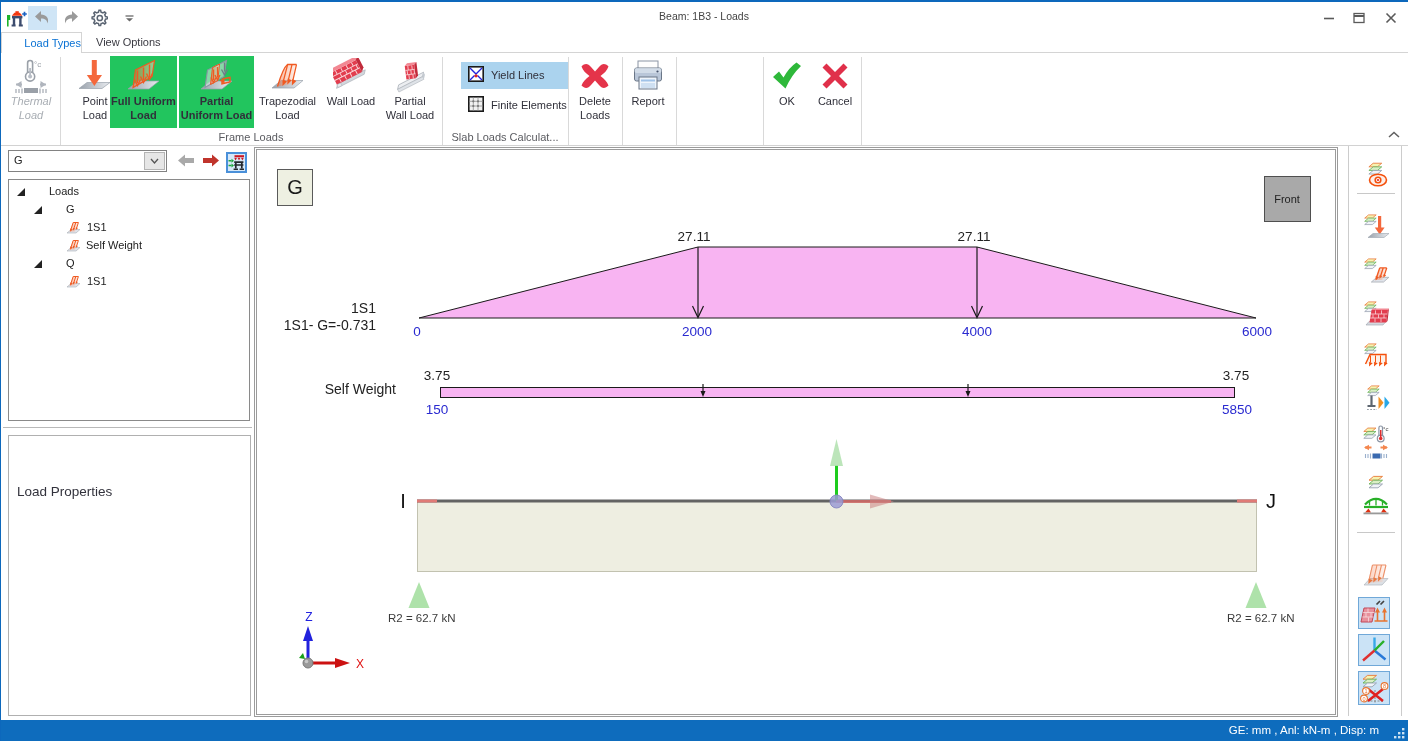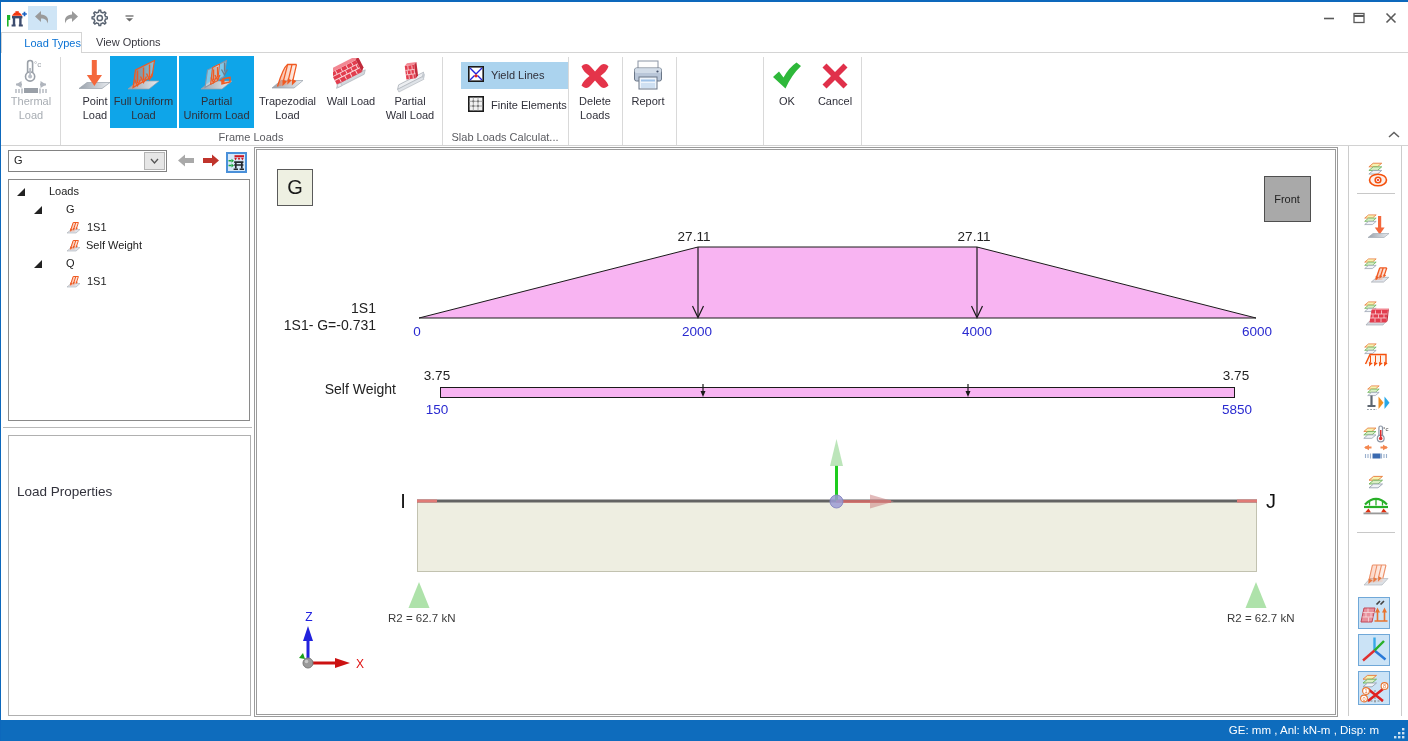--- a/index.html
+++ b/index.html
@@ -19,22 +19,22 @@
 .tab { position:absolute; top:0; height:21px; font-size:11px; line-height:21px; }
 #tab1 { left:0; width:81px; text-align:right; color:#0a72d4; background:#fff;
   border:1px solid #d4d4d4; border-bottom:none; }
 #tab2 { left:95px; width:95px; color:#3a3a42; }
 
 #ribbon { position:absolute; left:1px; top:53px; width:1407px; height:93px; background:#fff;
   border-bottom:1px solid #d2d2d2; }
 .rbtn { position:absolute; top:3px; height:72px; text-align:center; }
 .rbtn .ic { margin:2px auto 0; width:36px; height:36px; }
 .rbtn .lbl { font-size:11px; line-height:13.5px; color:#30303a; margin-top:1px; }
-.rbtn.sel { background:#0ea5e9; }
-.rbtn.dis .lbl { color:#a8adb3; }
+.rbtn.sel { background:#22c55e;font-weight:bold; }
+.rbtn.dis .lbl { color:#a8adb3;font-style:italic; }
 .rsep { position:absolute; top:4px; width:1px; height:88px; background:#d9d9d9; }
 .grplbl { position:absolute; top:78px; font-size:11px; color:#5a5b60; text-align:center; height:14px; }
 .chk { position:absolute; left:460px; height:27px; font-size:11px; color:#30303a; line-height:26px; }
 .chk svg { vertical-align:-3px; margin:0 7px 0 7px; }
 
 #combo { position:absolute; left:8px; top:150px; width:159px; height:22px; background:#fff;
   border:1px solid #828282; font-size:11px; color:#222; }
 #combo .txt { position:absolute; left:5px; top:3px; }
 #combo .dd { position:absolute; right:1px; top:1px; width:21px; height:18px; background:#e6e6e6;
   border:1px solid #b4b4b4; }
@@ -109,20 +109,21 @@
       <path d="M 11 1 L 17 6.5 L 11 12 L 11 8.6 C 7 8.6 5 10 4.5 13.5 C 2.5 8 6 4.7 11 4.6 Z" fill="#9a9a9a"></path>
     </svg>
     <svg class="abs" style="left:90px;top:7px" width="18" height="18" viewBox="0 0 18 18">
       <path d="M 9 1.2 l 1.6 0 l 0.5 2 a 6 6 0 0 1 1.8 0.75 l 1.8 -1.1 l 1.15 1.15 l -1.1 1.8 a 6 6 0 0 1 0.75 1.8 l 2 0.5 l 0 1.6 l -2 0.5 a 6 6 0 0 1 -0.75 1.8 l 1.1 1.8 l -1.15 1.15 l -1.8 -1.1 a 6 6 0 0 1 -1.8 0.75 l -0.5 2 l -1.6 0 l -0.5 -2 a 6 6 0 0 1 -1.8 -0.75 l -1.8 1.1 l -1.15 -1.15 l 1.1 -1.8 a 6 6 0 0 1 -0.75 -1.8 l -2 -0.5 l 0 -1.6 l 2 -0.5 a 6 6 0 0 1 0.75 -1.8 l -1.1 -1.8 l 1.15 -1.15 l 1.8 1.1 a 6 6 0 0 1 1.8 -0.75 z" fill="none" stroke="#5a6472" stroke-width="1.5"></path>
       <circle cx="9.8" cy="9" r="2.6" fill="none" stroke="#5a6472" stroke-width="1.5"></circle>
     </svg>
     <svg class="abs" style="left:124px;top:13px" width="11" height="7" viewBox="0 0 11 7">
       <path d="M 1.5 1 h 8" stroke="#6a6a6a" stroke-width="1.3"></path>
       <path d="M 2 3.2 L 5.5 6.4 L 9 3.2 z" fill="#6a6a6a"></path>
     </svg>
+    <div id="titletext">Beam: 1B3 - Loads</div>
     <svg class="abs" style="left:1322px;top:9px" width="14" height="14" viewBox="0 0 14 14">
         <path d="M 2 7.5 h 10" stroke="#5a5a5a" stroke-width="1.6"></path>
       </svg>
     <svg class="abs" style="left:1352px;top:9px" width="14" height="14" viewBox="0 0 14 14">
         <rect x="2" y="2.5" width="10" height="9" fill="none" stroke="#5a5a5a" stroke-width="1.3"></rect>
         <path d="M 2 5 h 10" stroke="#5a5a5a" stroke-width="2"></path>
       </svg>
     <svg class="abs" style="left:1384px;top:9px" width="14" height="14" viewBox="0 0 14 14">
         <path d="M 2.5 2.5 L 11.5 11.5 M 11.5 2.5 L 2.5 11.5" stroke="#5a5a5a" stroke-width="1.6"></path>
       </svg>

